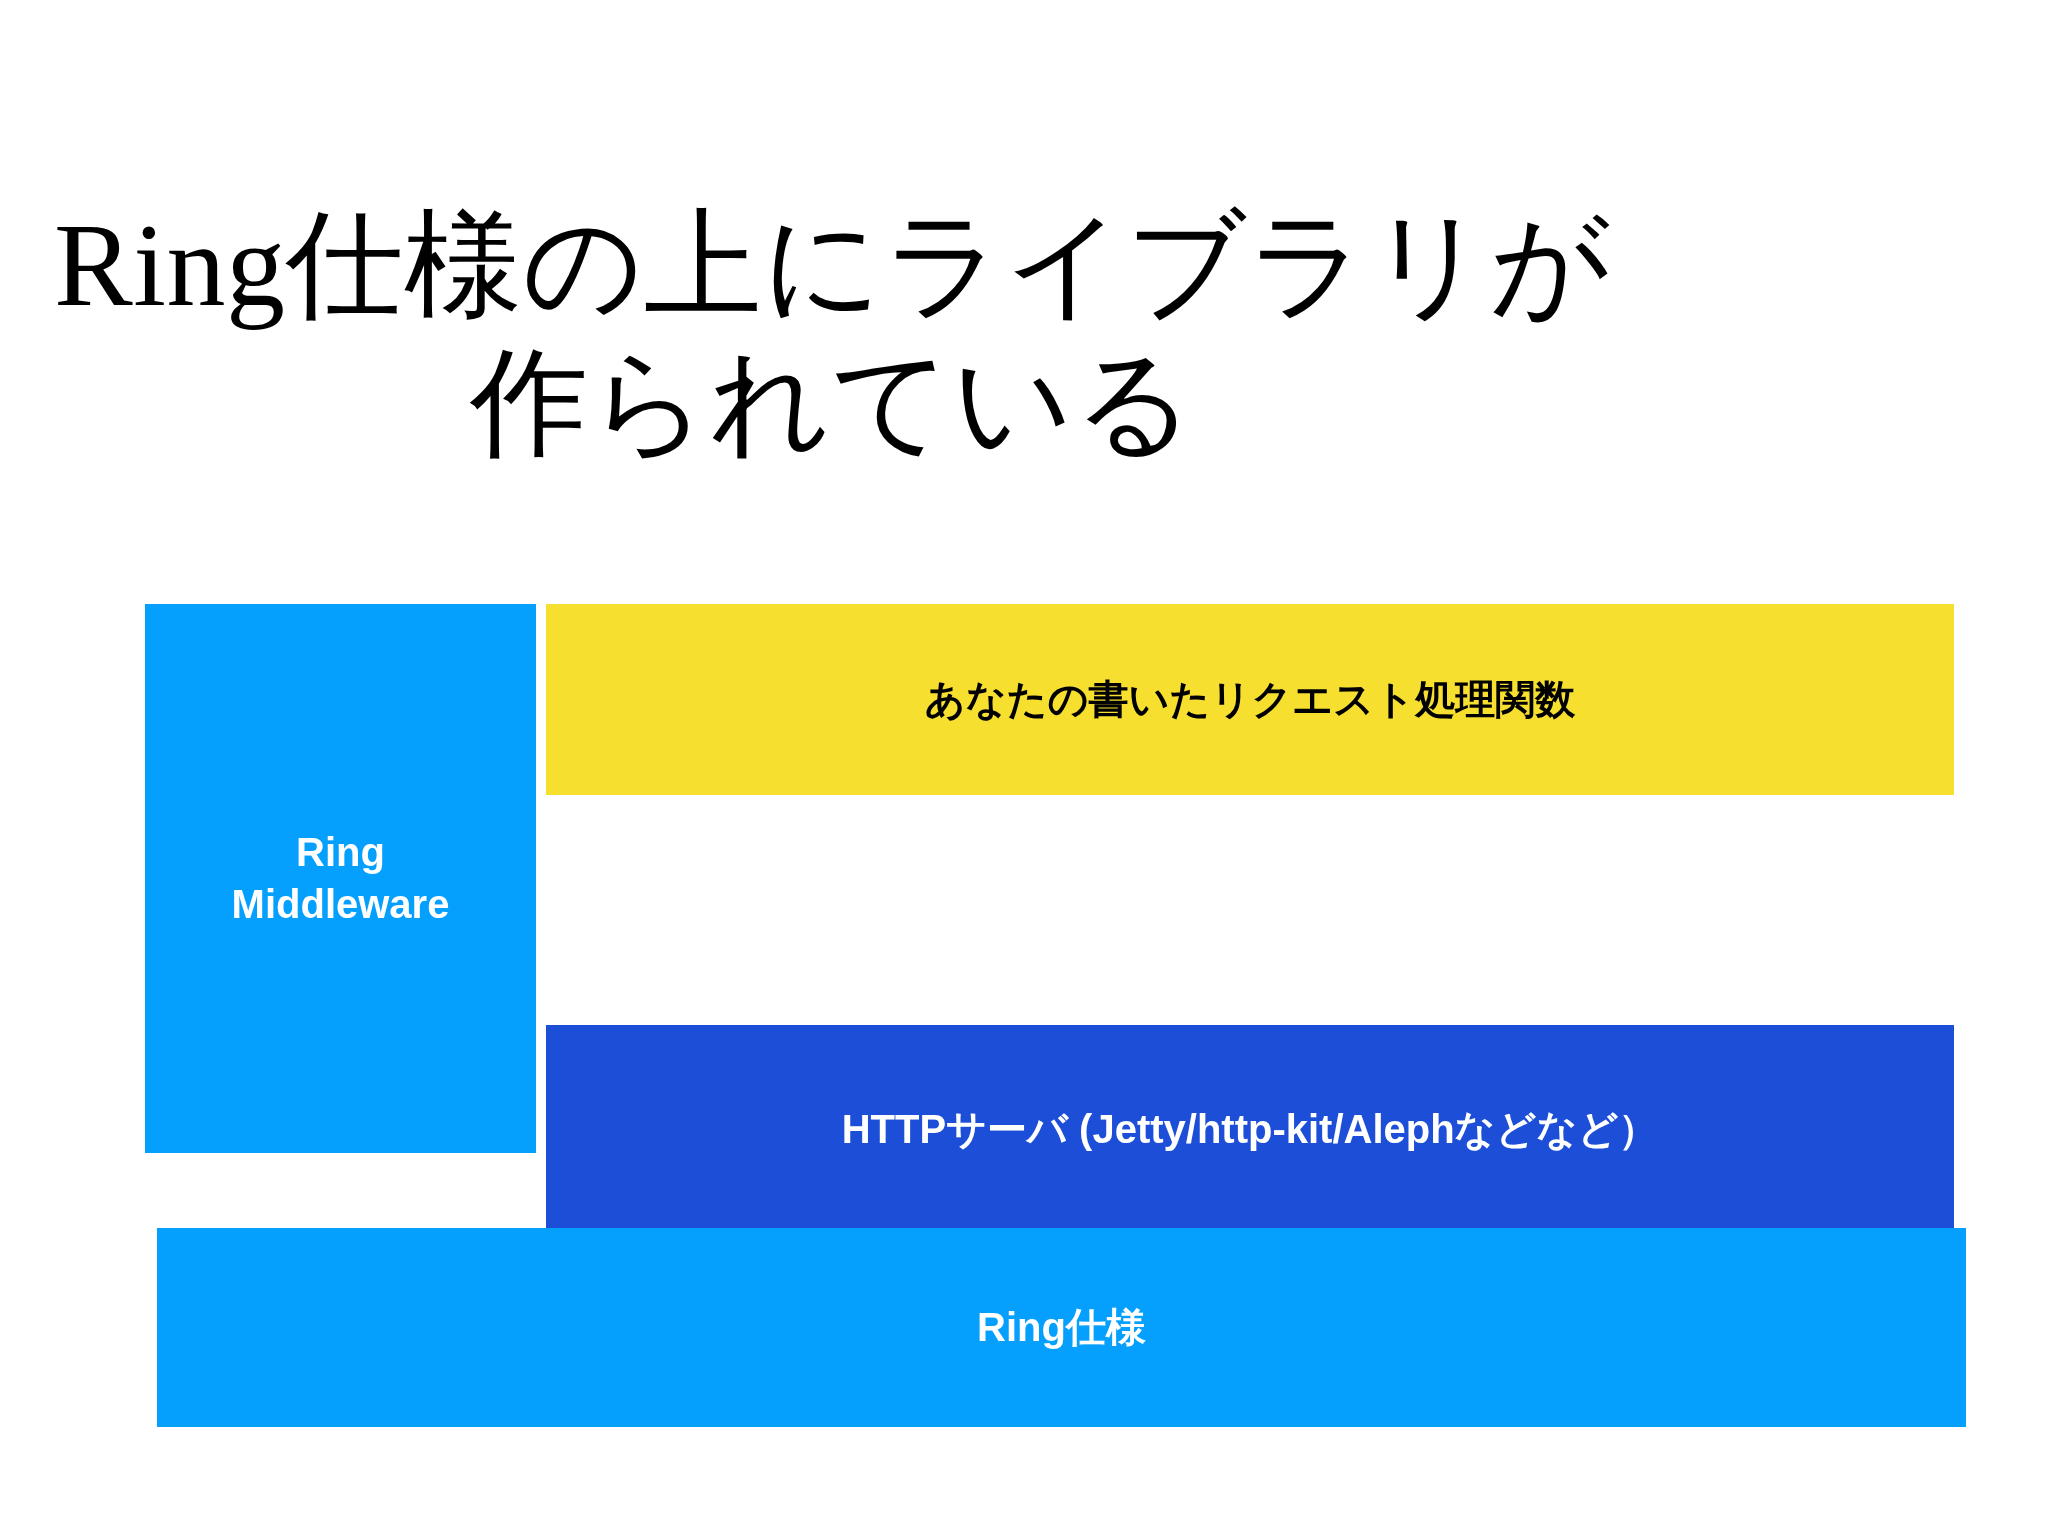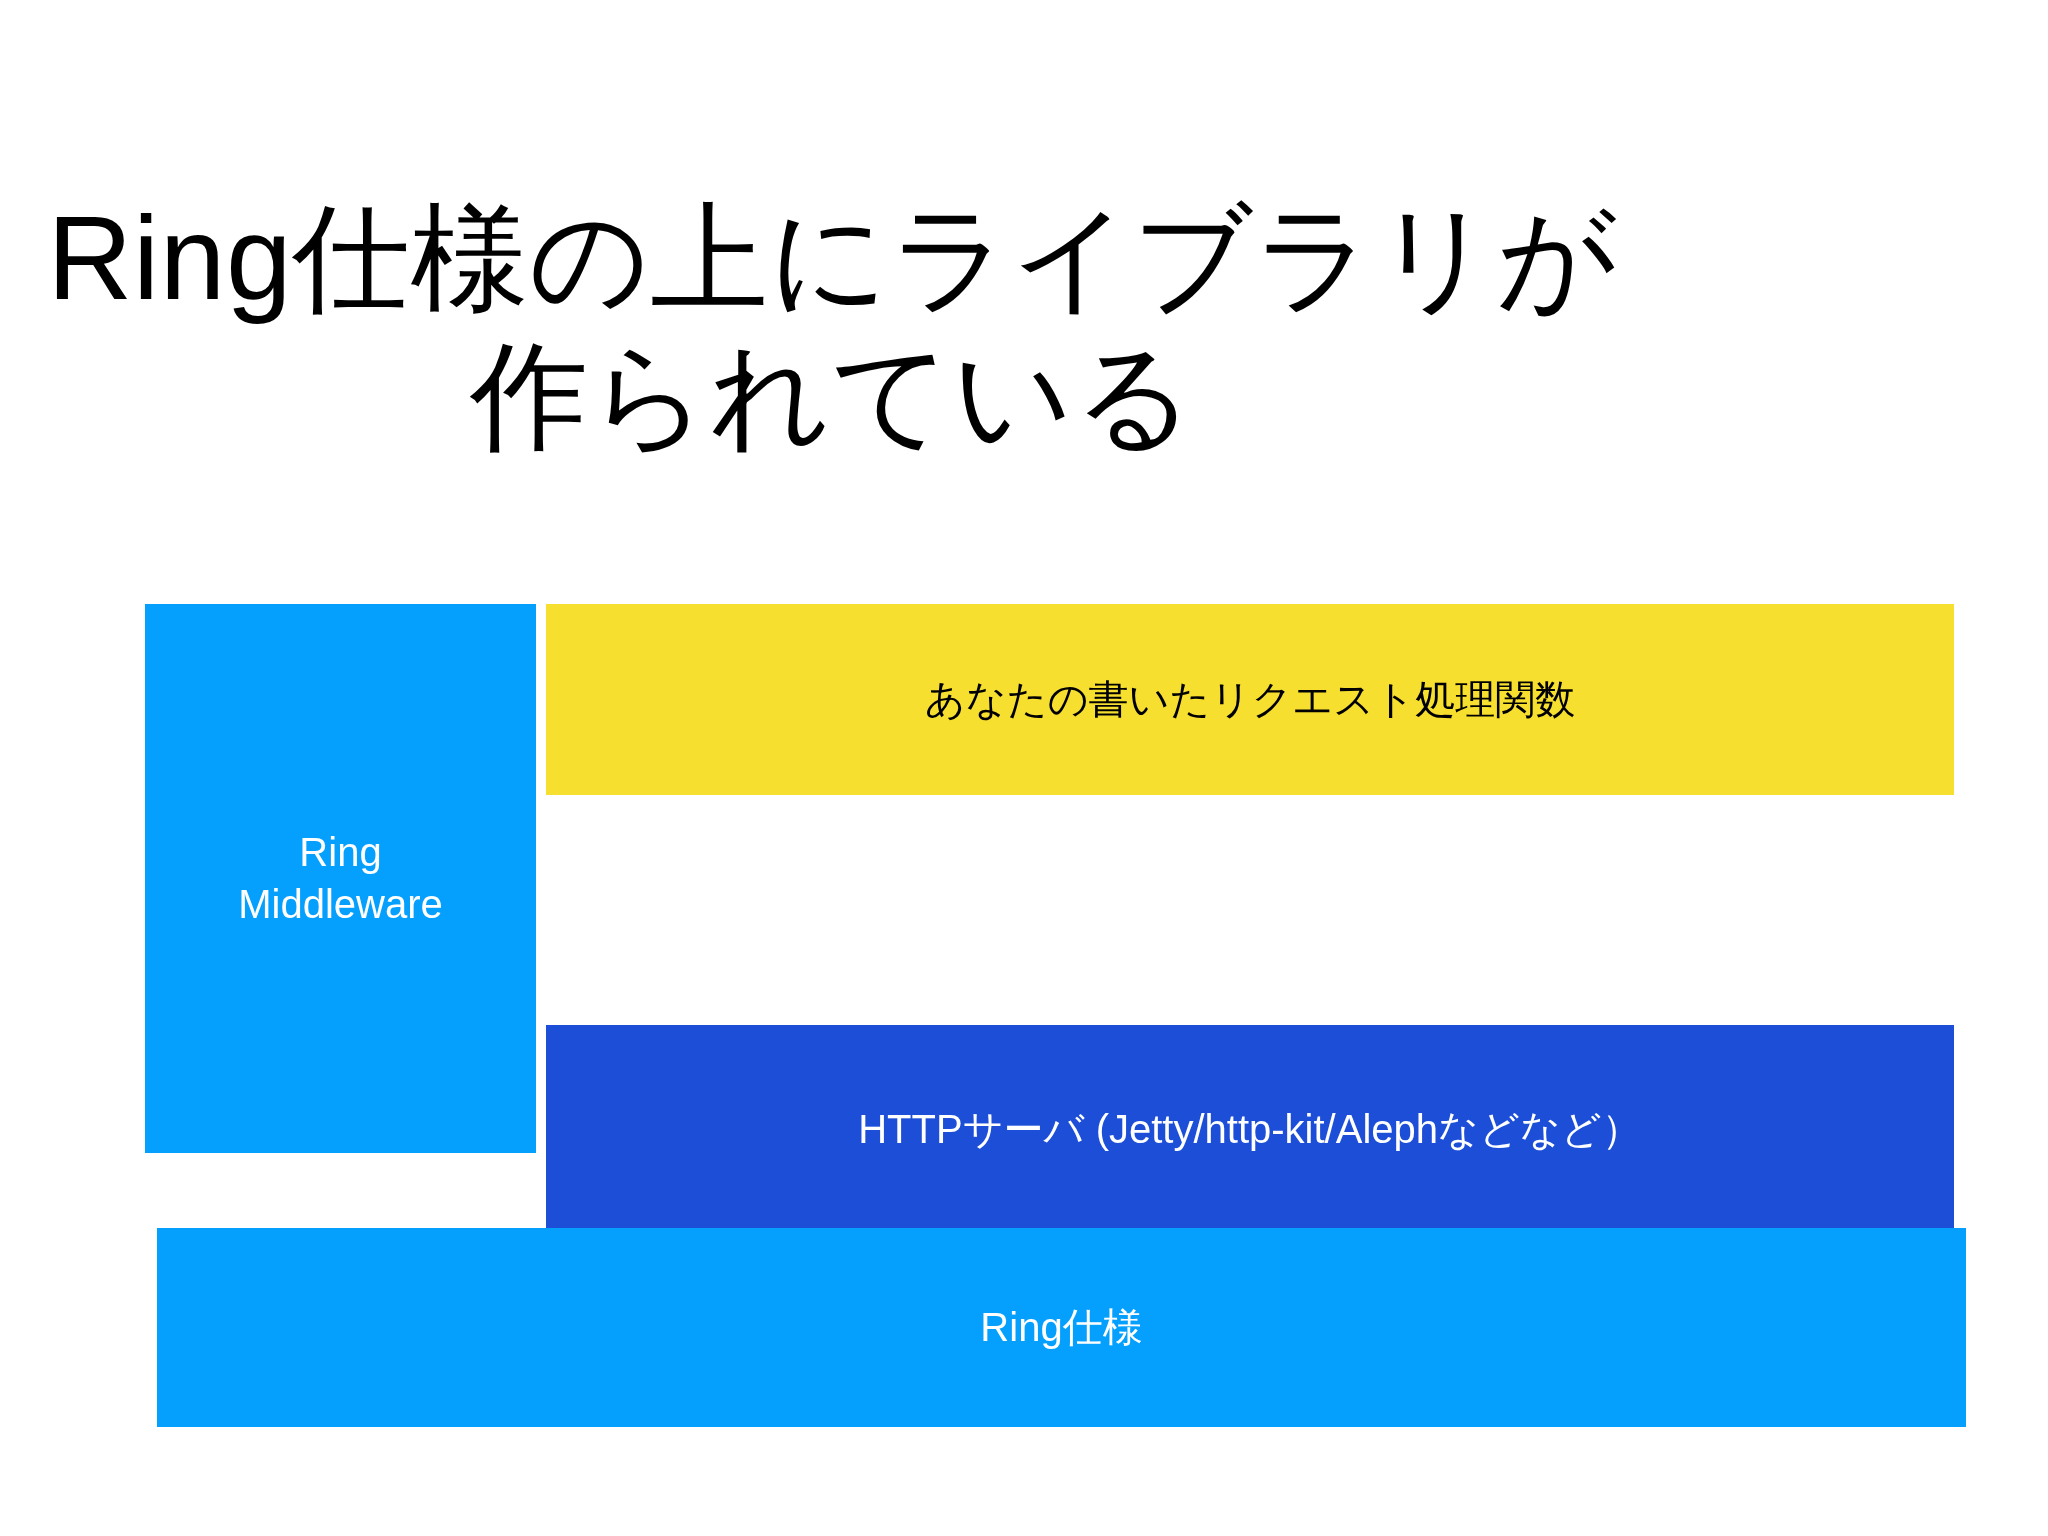--- a/index.html
+++ b/index.html
@@ -18,48 +18,50 @@
     position: relative;
     width: 2048px;
     height: 1536px;
     background: #ffffff;
   }
 
   
   .slide-title {
     position: absolute;
     left: 0;
-    top: 110px;
+    top: 118px;
     width: 1665px;
     text-align: center;
     color: #000000;
     font-size: 118px;
     line-height: 1.17;
     font-weight: 400;
     letter-spacing: 0.5px;
     white-space: pre-line;
+    font-family: Liberation Serif, serif;
   }
 
   
   .diagram {
     position: absolute;
     left: 145px;
     top: 604px;
     width: 1809px;
     height: 823px;
   }
 
   .box {
     position: absolute;
     display: flex;
     align-items: center;
     justify-content: center;
     text-align: center;
     box-sizing: border-box;
     padding: 0 18px;
+    font-weight: bold;
   }
 
   .box-label {
     white-space: pre-line;
     line-height: 1.28;
   }
 
   
   .box-middleware {
     left: 0;

